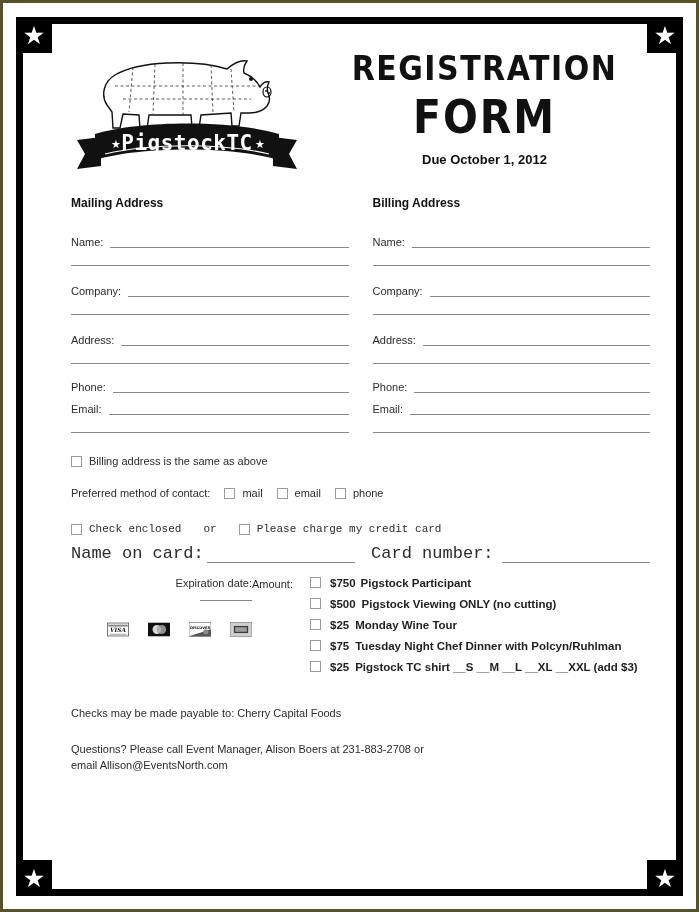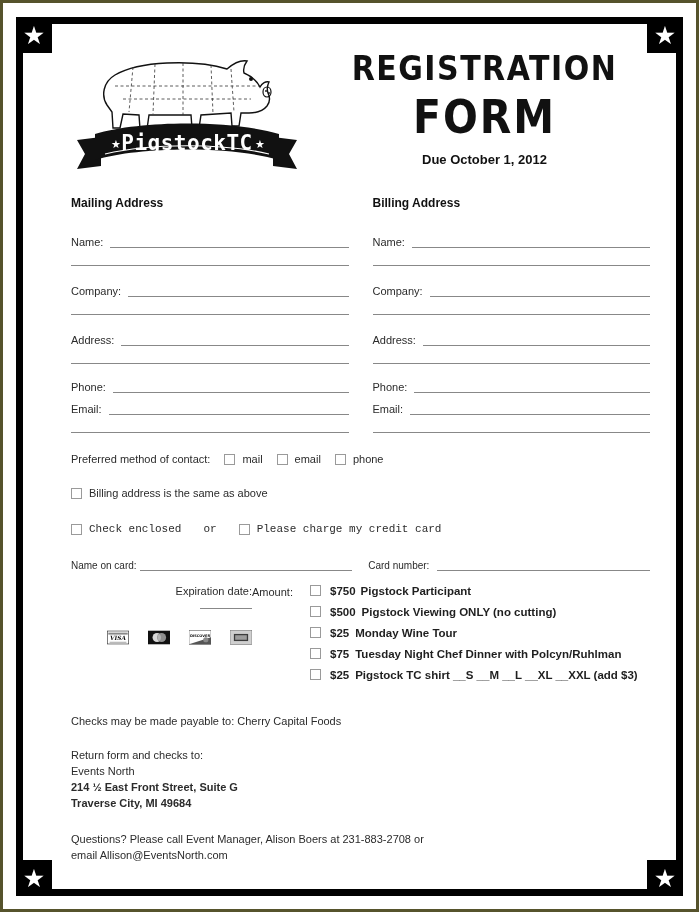--- a/index.html
+++ b/index.html
@@ -190,23 +190,24 @@
     align-items: center;
     font-size: 11px;
     color: #2b2b2b;
     font-family: Liberation Mono, monospace;
   }
   .or-word { margin: 0 22px; }
 
   .namecard-row {
     display: flex;
     align-items: flex-end;
-    margin-top: 24px;
-    font-size: 10px;
+    margin-top: 9px;
+    font-size: 17px;
     color: #2b2b2b;
+    font-family: Liberation Mono, monospace;
   }
   .namecard-row .rule { margin-left: 3px; }
   .cardnum-label { padding-left: 16px; padding-right: 5px; white-space: nowrap; }
 
   
   .exp-area {
     display: flex;
     margin-top: 14px;
   }
   .exp-left { width: 181px; flex: 0 0 181px; }
@@ -391,43 +392,43 @@
             </div>
             <div class="gap-5"></div>
 
             <div class="field">
               <span class="field-label">Email:</span>
               <span class="rule"></span>
             </div>
             <div class="gap-16"></div>
             <div class="rule-full"></div>
           </div>
+        </div>
+
+        <div class="check-row" style="margin-top:22px;">
+          <span class="cb"></span>
+          <span>Billing address is the same as above</span>
         </div>
 
         <div class="check-row" style="margin-top:20px;">
           <span>Preferred method of contact:</span>
           <span class="inline-opt">
             <span class="cb"></span>
             <span>mail</span>
           </span>
           <span class="inline-opt">
             <span class="cb"></span>
             <span>email</span>
           </span>
           <span class="inline-opt">
             <span class="cb"></span>
             <span>phone</span>
           </span>
         </div>
 
-        <div class="check-row" style="margin-top:22px;">
-          <span class="cb"></span>
-          <span>Billing address is the same as above</span>
-        </div>
-
         <div class="section-pay">
           <div class="pay-line">
             <span class="cb"></span>
             <span>Check enclosed</span>
             <span class="or-word">or</span>
             <span class="cb"></span>
             <span>Please charge my credit card</span>
           </div>
 
           <div class="namecard-row">
@@ -508,26 +509,20 @@
                 <span style="width:6px"></span>
                 <span>Pigstock TC shirt __S __M __L __XL __XXL (add $3)</span>
               </div>
             </div>
           </div>
         </div>
 
         <div class="footer">
           <div>Checks may be made payable to: Cherry Capital Foods</div>
 
-          <div class="footer-block">
-            <div>Return form and checks to:</div>
-            <div>Events North</div>
-            <div class="strong-line">214 ½ East Front Street, Suite G</div>
-            <div class="strong-line">Traverse City, MI 49684</div>
-          </div>
 
           <div class="footer-q">
             <div>Questions? Please call Event Manager, Alison Boers at 231-883-2708 or</div>
             <div>email Allison@EventsNorth.com</div>
           </div>
         </div>
 
       </div>
     </div>
   </div>

